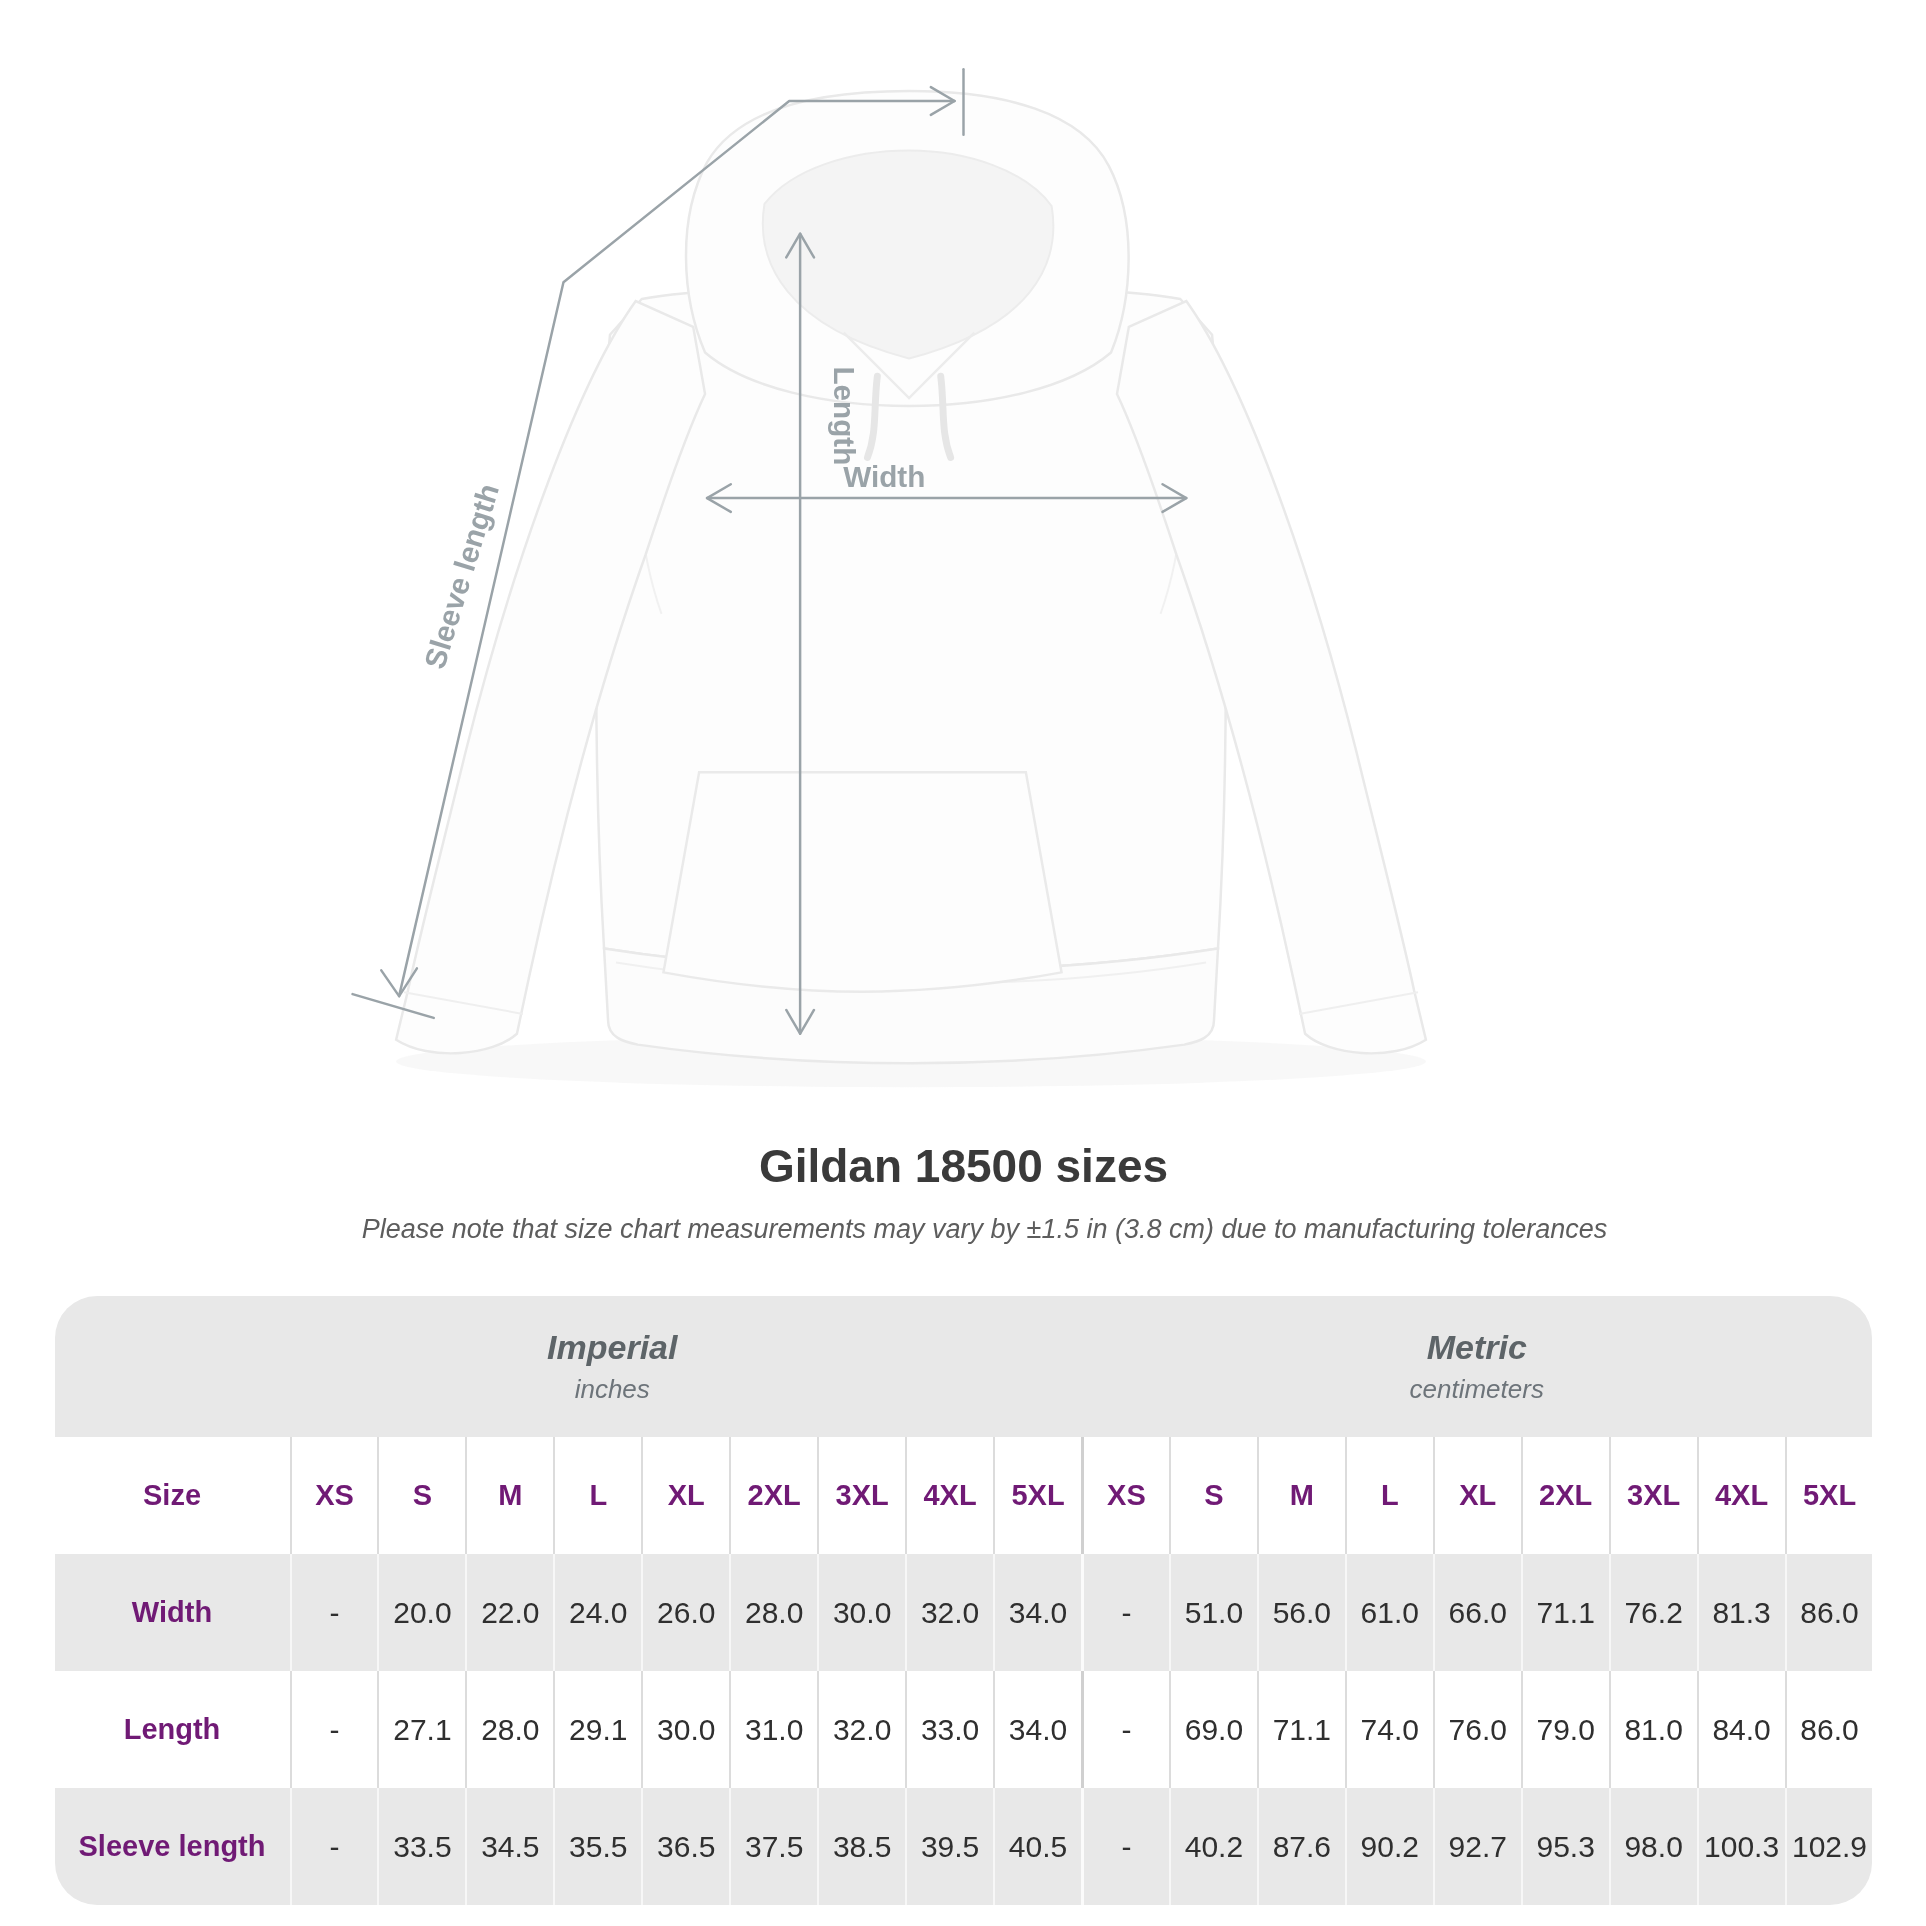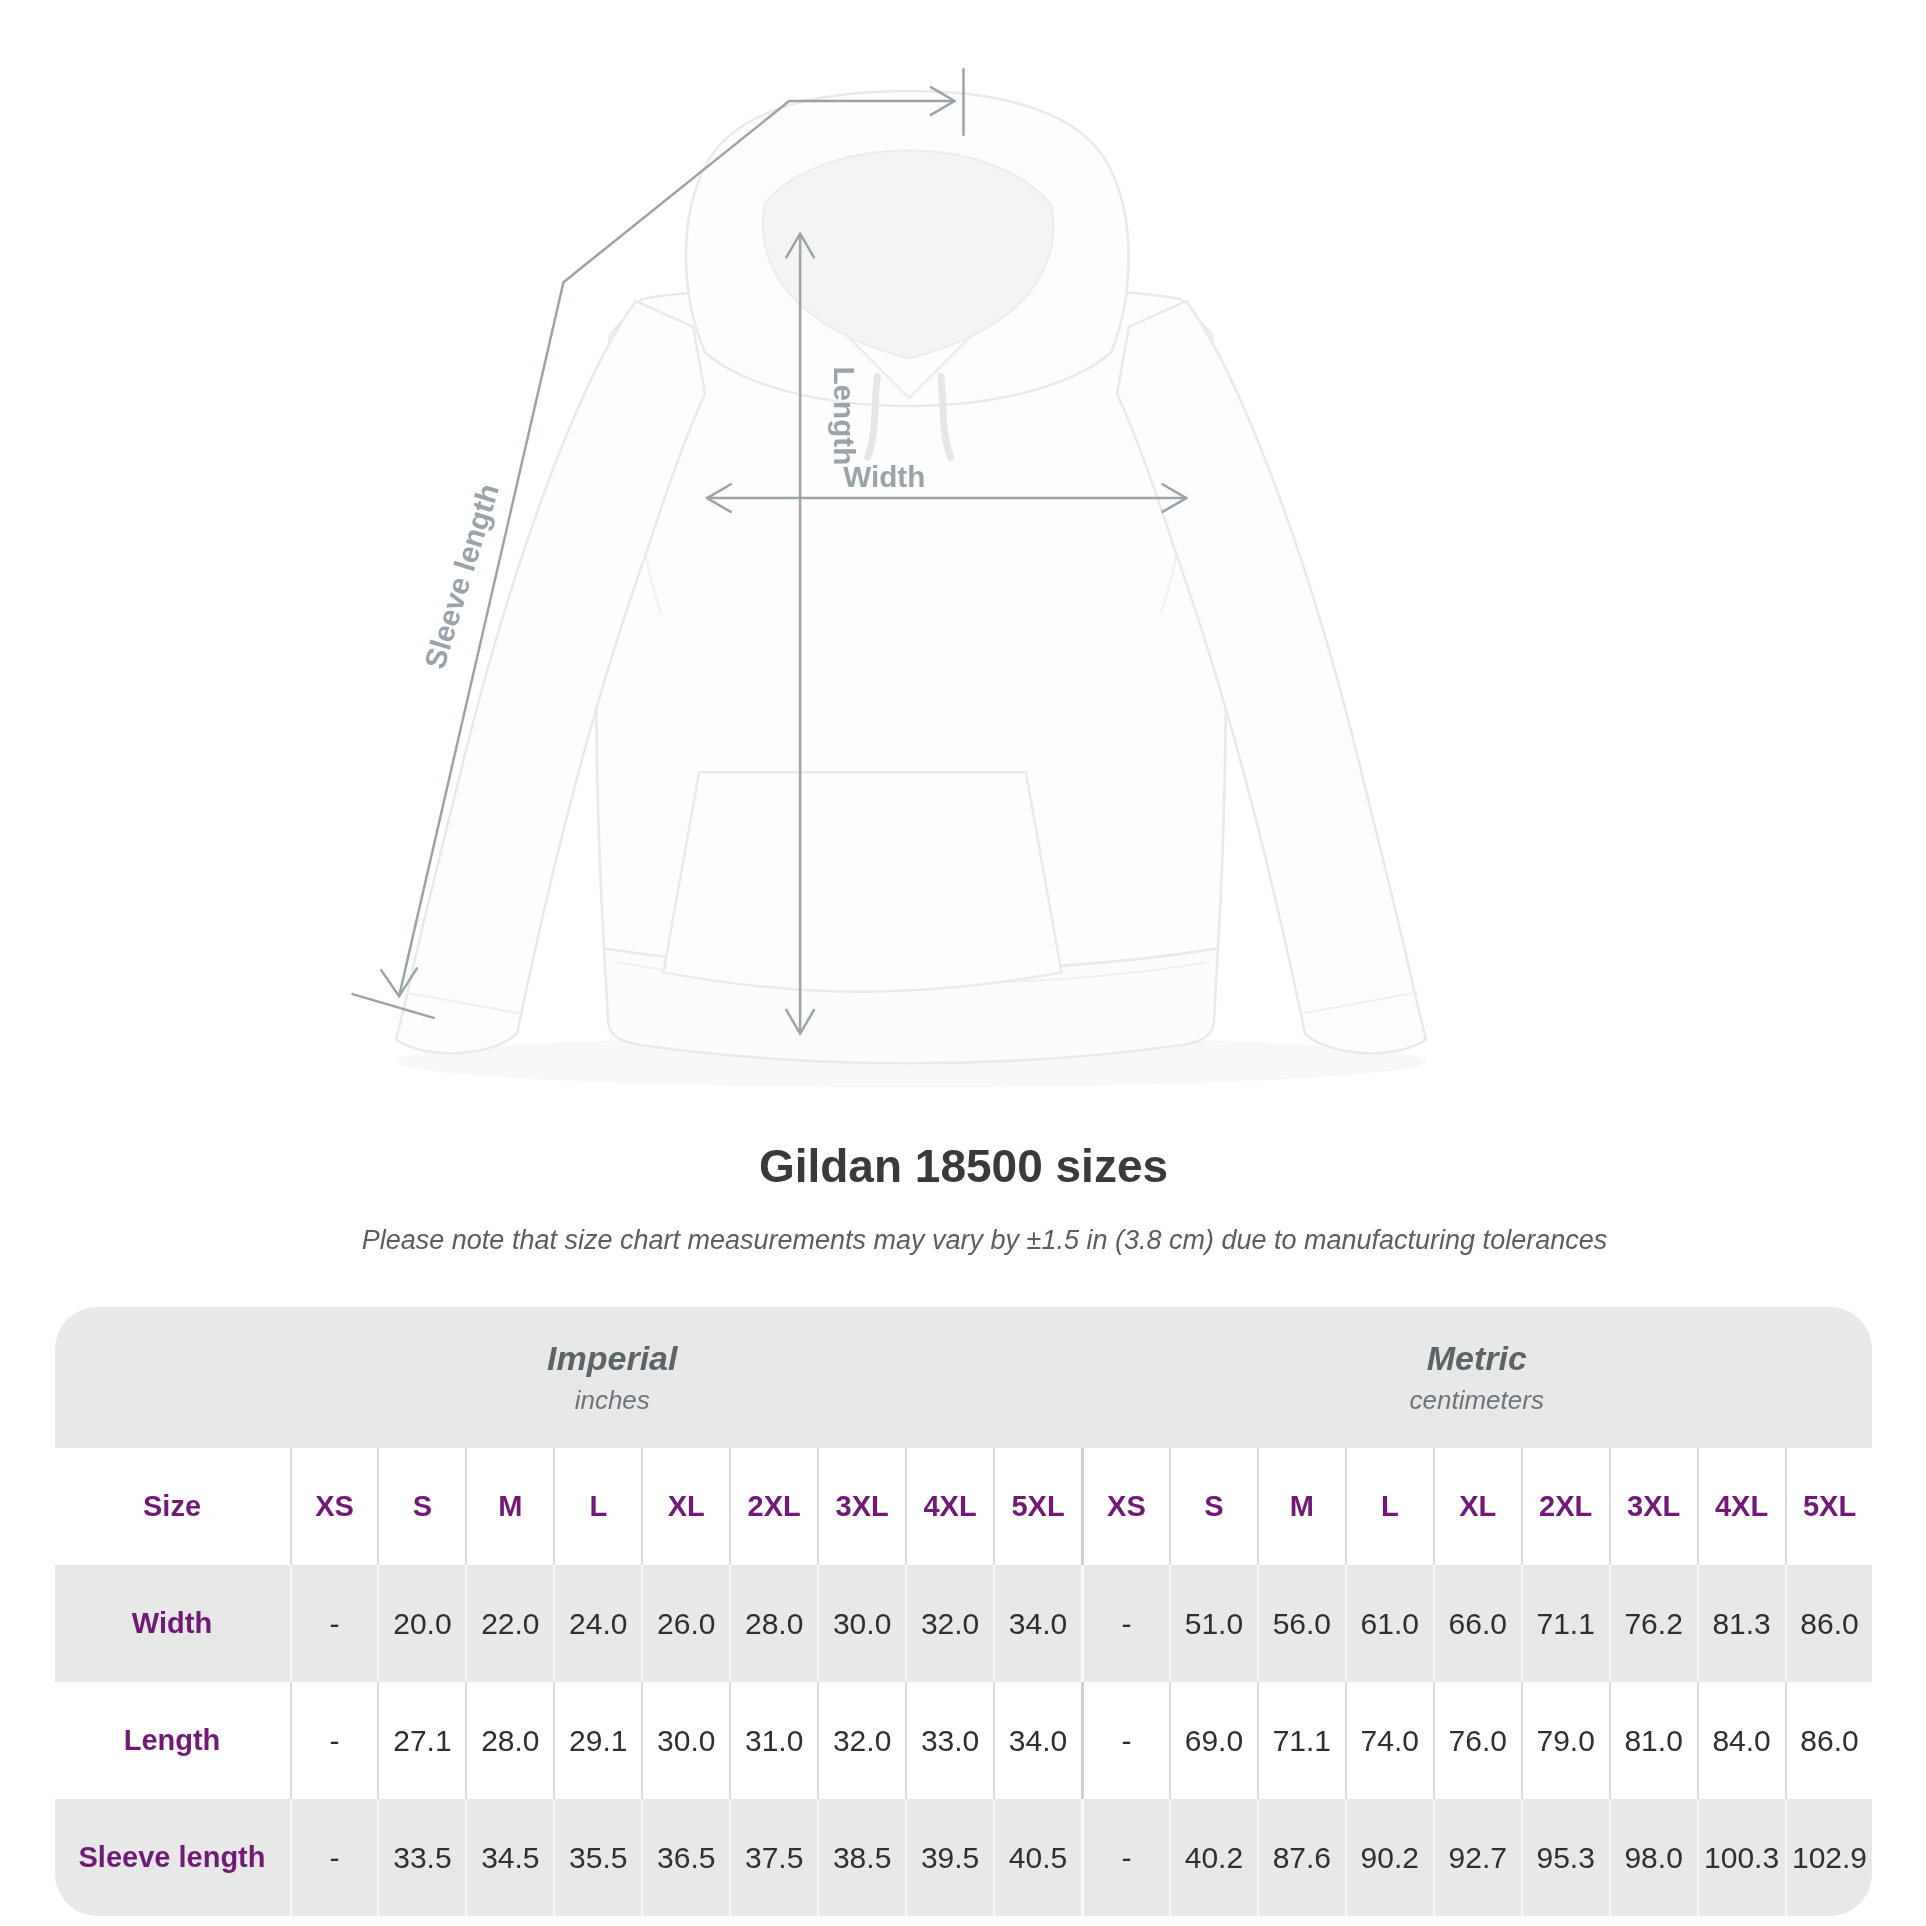--- a/index.html
+++ b/index.html
@@ -7,21 +7,21 @@
     width:1927px;height:1927px;overflow:hidden;background:#ffffff;
     font-family:"Liberation Sans",sans-serif;
   }
   
   .diagram{position:relative;width:1927px;height:1109px;}
   .diagram svg{position:absolute;left:0;top:0;}
   .mline{stroke:#9aa3a8;stroke-width:2.5;fill:none;stroke-linecap:round;stroke-linejoin:round;}
   .mlabel{fill:#9aa3a8;font-family:"Liberation Sans",sans-serif;font-weight:bold;font-size:30px;}
   
   .page-title{margin:30px 16px 0;text-align:center;font-size:46px;font-weight:bold;color:#3a3a3a;}
-  .page-subtitle{margin:32px 0 0;text-align:center;font-size:27px;font-style:italic;color:#5d5d5d;padding-left:42px;}
+  .page-subtitle{margin:21px 0 0;text-align:center;font-size:27px;font-style:italic;color:#5d5d5d;padding-left:42px;}
   
   .size-table{
     width:1818px;margin:51px auto 12px;display:grid;
     grid-template-columns:235px repeat(18,1fr);
   }
   .band{background:#e8e8e8;height:141px;display:flex;flex-direction:column;justify-content:center;align-items:center;gap:7px;}
   .band-left{grid-column:1/11;border-top-left-radius:42px;padding-left:89px;}
   .band-right{grid-column:11/20;border-top-right-radius:42px;}
   .u-name{font-size:34px;font-weight:bold;font-style:italic;color:#5d6468;}
   .u-sub{font-size:26px;font-style:italic;color:#6d747a;text-align:right;}

